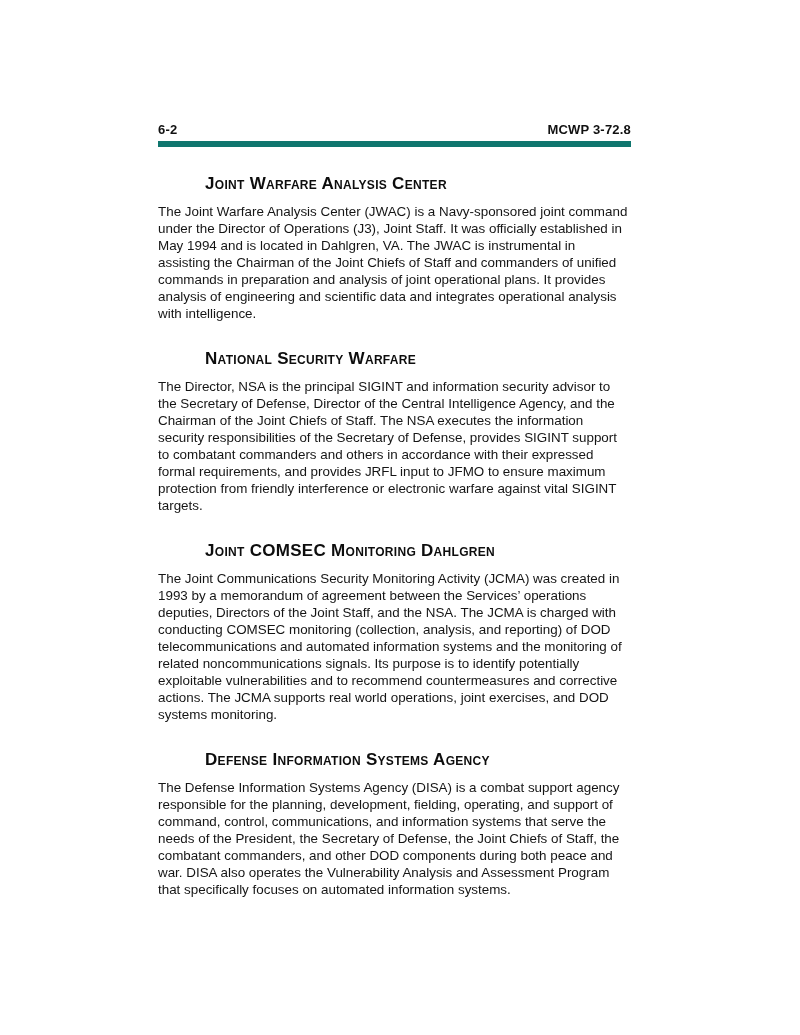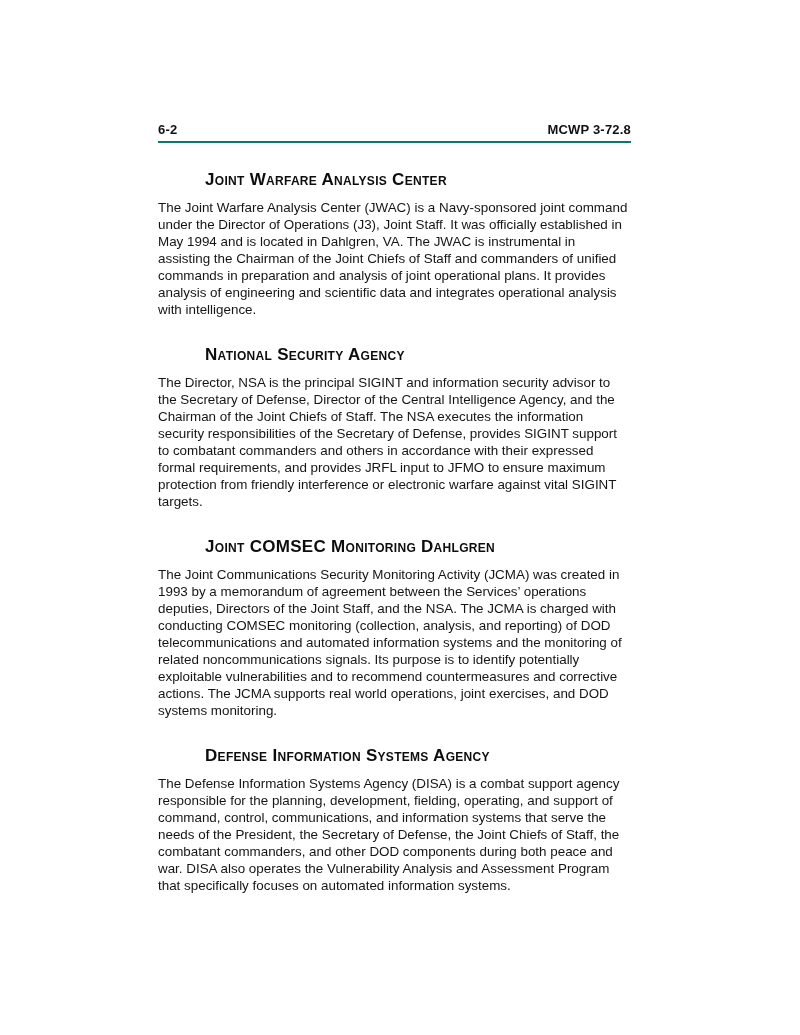--- a/index.html
+++ b/index.html
@@ -22,21 +22,21 @@
   }
   .running-header {
     display: flex;
     justify-content: space-between;
     align-items: flex-end;
     font-family: "Liberation Sans", sans-serif;
     font-weight: bold;
     font-size: 13px;
     letter-spacing: 0.2px;
     color: #111111;
-    border-bottom: 2px solid #0f766e;
+    border-bottom: 6px solid #0f766e;
     padding-bottom: 4px;
   }
   .section { margin-top: 27px; }
   .section:first-of-type { margin-top: 30px; }
   .section-heading {
     font-family: "Liberation Sans", sans-serif;
     font-weight: bold;
     font-size: 17px;
     font-variant: small-caps;
     letter-spacing: 0.3px;
@@ -61,21 +61,21 @@
     <span>6-2</span>
     <span>MCWP 3-72.8</span>
   </div>
 
   <div class="section">
     <div class="section-heading">Joint Warfare Analysis Center</div>
     <div class="section-body">The Joint Warfare Analysis Center (JWAC) is a Navy-sponsored joint command under the Director of Operations (J3), Joint Staff. It was officially established in May 1994 and is located in Dahlgren, VA. The JWAC is instrumental in assisting the Chairman of the Joint Chiefs of Staff and commanders of unified commands in preparation and analysis of joint operational plans. It provides analysis of engineering and scientific data and integrates operational analysis with intelligence.</div>
   </div>
 
   <div class="section">
-    <div class="section-heading">National Security Agency</div>
+    <div class="section-heading">National Security Warfare</div>
     <div class="section-body">The Director, NSA is the principal SIGINT and information security advisor to the Secretary of Defense, Director of the Central Intelligence Agency, and the Chairman of the Joint Chiefs of Staff. The NSA executes the information security responsibilities of the Secretary of Defense, provides SIGINT support to combatant commanders and others in accordance with their expressed formal requirements, and provides JRFL input to JFMO to ensure maximum protection from friendly interference or electronic warfare against vital SIGINT targets.</div>
   </div>
 
   <div class="section">
     <div class="section-heading">Joint COMSEC Monitoring Dahlgren</div>
     <div class="section-body">The Joint Communications Security Monitoring Activity (JCMA) was created in 1993 by a memorandum of agreement between the Services’ operations deputies, Directors of the Joint Staff, and the NSA. The JCMA is charged with conducting COMSEC monitoring (collection, analysis, and reporting) of DOD telecommunications and automated information systems and the monitoring of related noncommunications signals. Its purpose is to identify potentially exploitable vulnerabilities and to recommend countermeasures and corrective actions. The JCMA supports real world operations, joint exercises, and DOD systems monitoring.</div>
   </div>
 
   <div class="section">
     <div class="section-heading">Defense Information Systems Agency</div>

